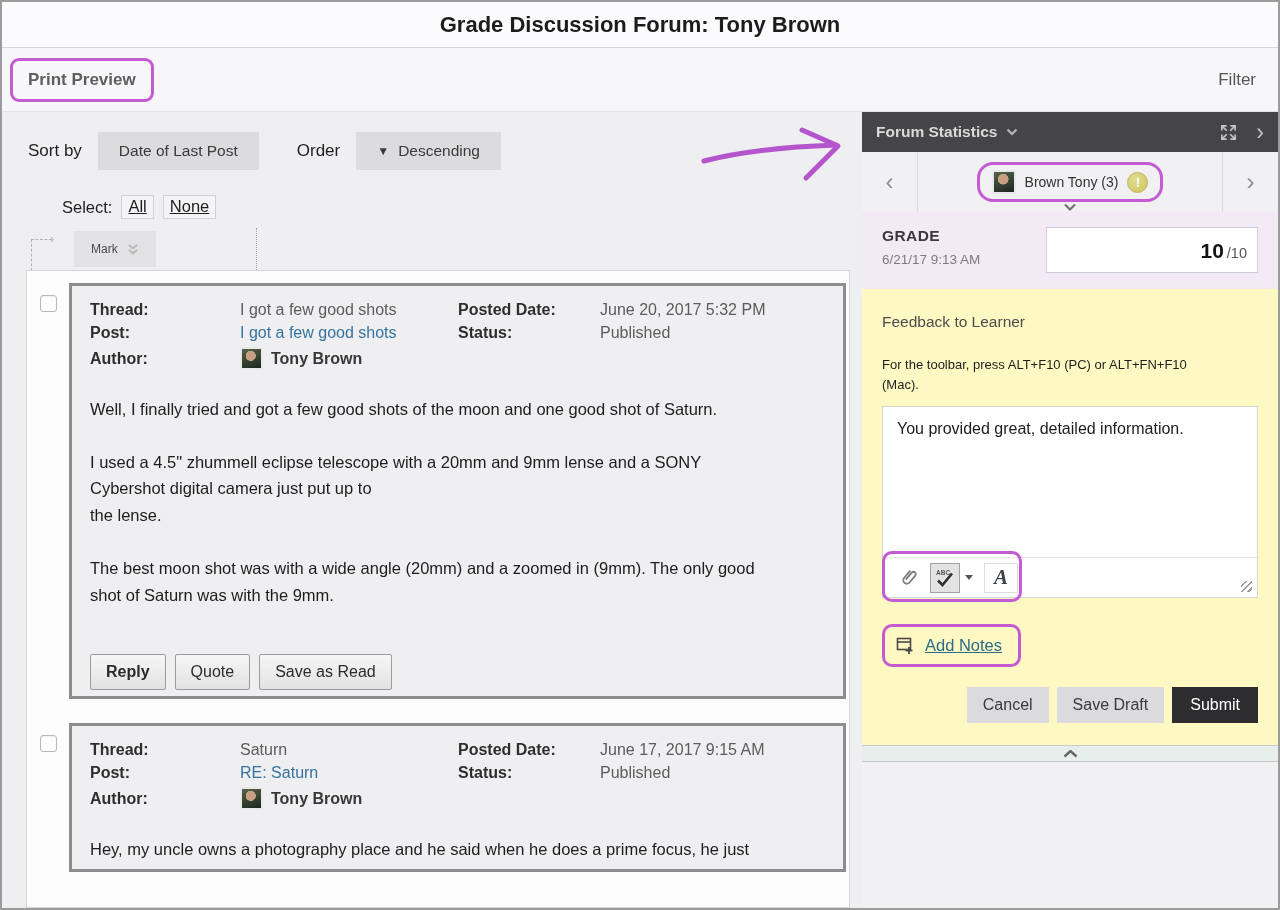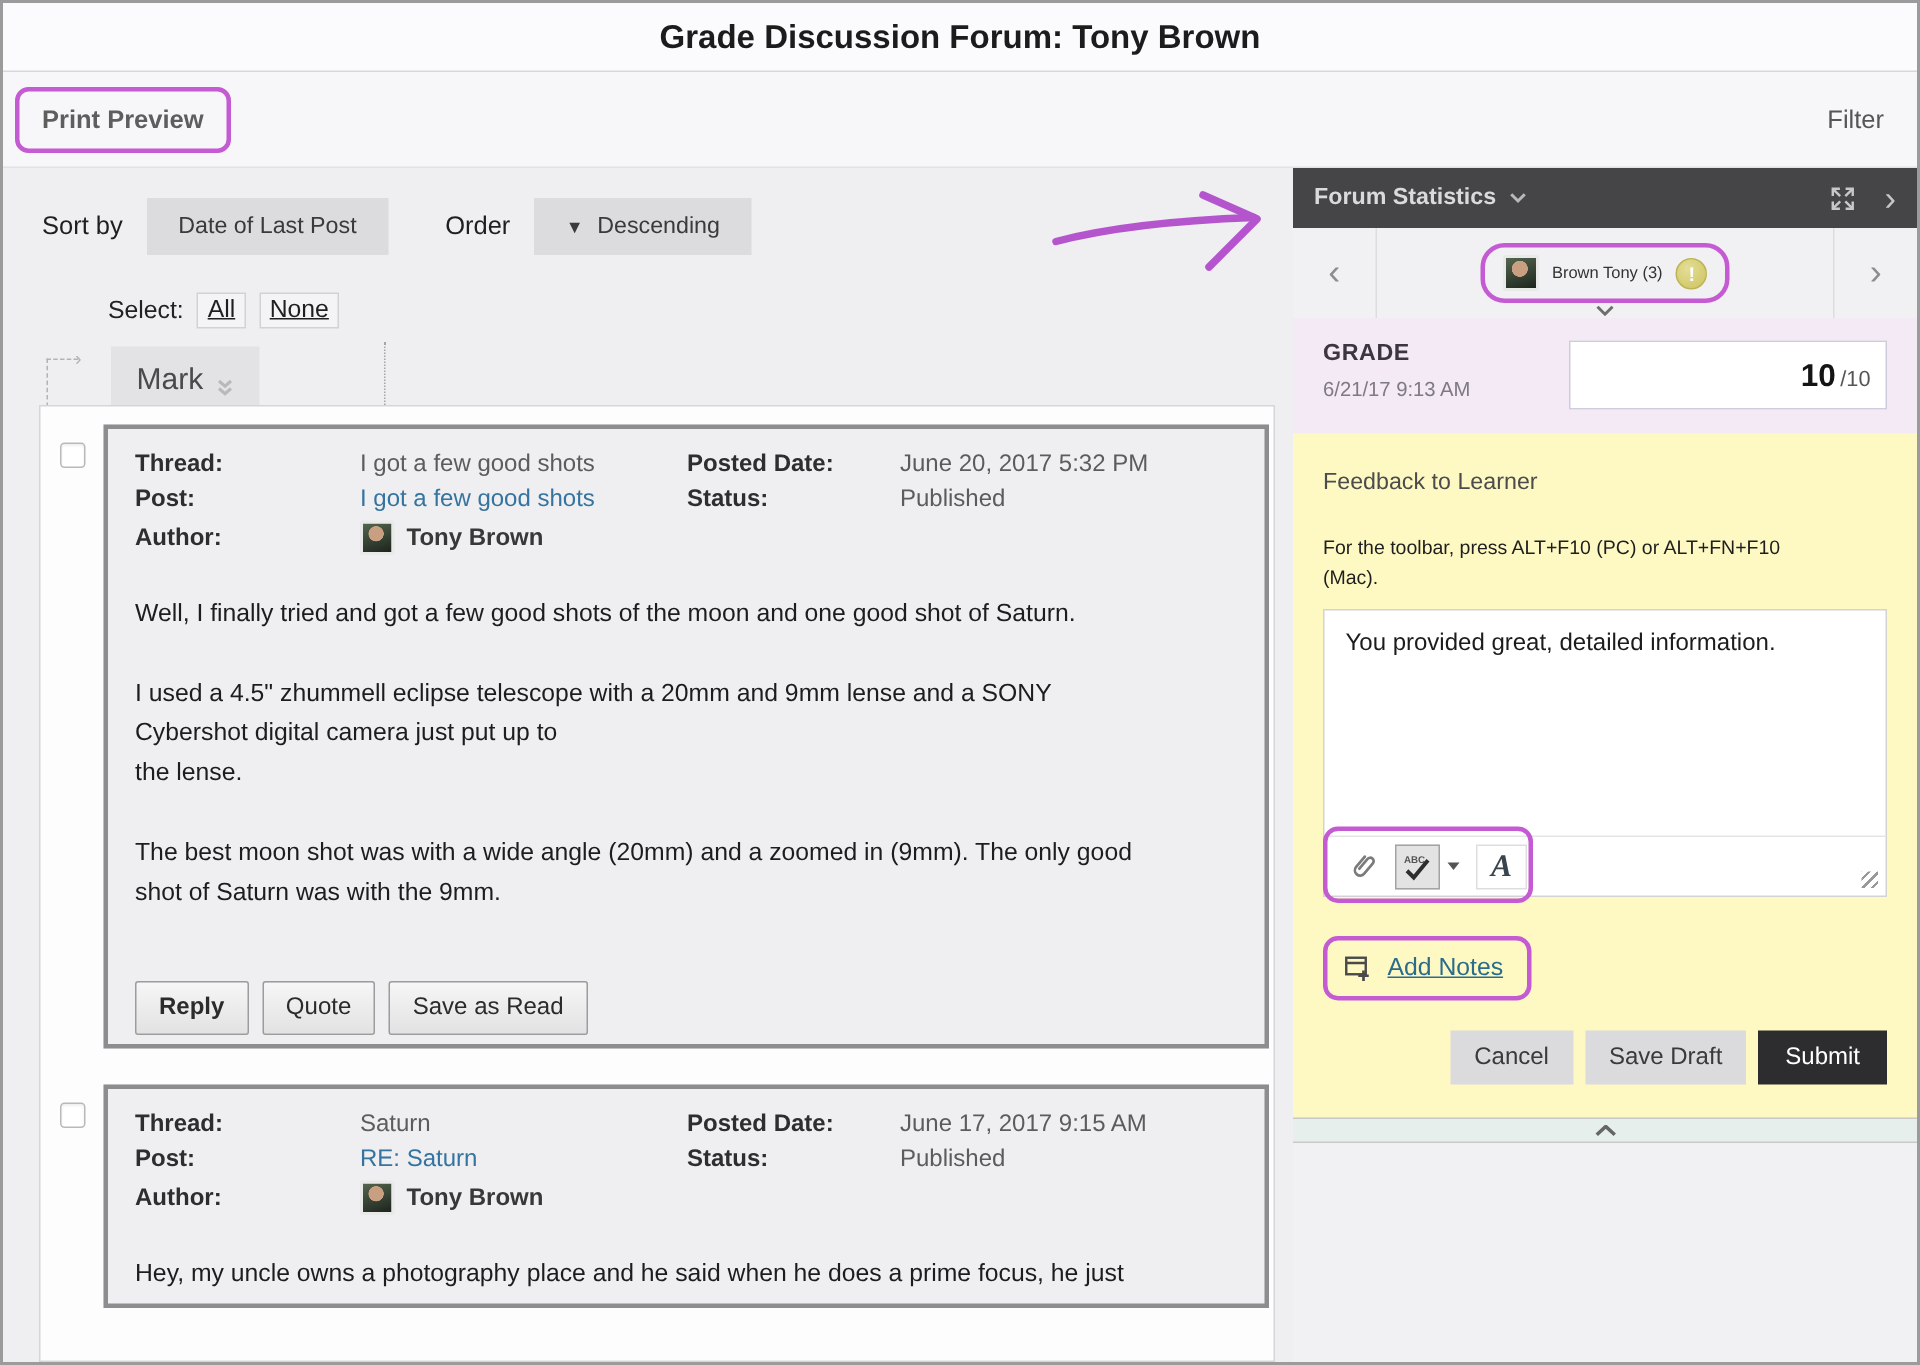--- a/index.html
+++ b/index.html
@@ -23,26 +23,26 @@
   .main{flex:1;position:relative;background:#efeef0;}
   
   .sort-row{position:absolute;top:20px;left:26px;display:flex;align-items:center;}
   .lbl{font-size:17px;color:#1f1f1f;}
   .flat-btn{background:#dcdbdd;border:none;padding:10px 21px;font-size:15.5px;color:#3a3a3a;
     font-family:inherit;cursor:pointer;display:inline-flex;align-items:center;gap:9px;}
   .sort-row .flat-btn{margin-left:16px;}
   .order-lbl{margin-left:38px;}
   .tri{font-size:12px;color:#3a3a3a;}
   
-  .select-row{position:absolute;top:83px;left:70px;display:flex;align-items:center;font-size:16.5px;}
+  .select-row{position:absolute;top:83px;left:60px;display:flex;align-items:center;font-size:16.5px;}
   .sel-link{margin-left:9px;border:1px solid #d2d1d3;background:#f4f3f5;padding:1px 6px 2px;
     text-decoration:underline;color:#1f1f1f;cursor:pointer;}
   
   .mark-row{position:absolute;top:119px;left:72px;}
-  .mark-btn{background:#e3e2e4;border:none;padding:11px 17px;font-size:20px;color:#4a4a4a;
+  .mark-btn{background:#e3e2e4;border:none;padding:11px 17px;font-size:12px;color:#4a4a4a;
     font-family:inherit;display:inline-flex;align-items:flex-end;gap:9px;cursor:pointer;}
   .dotted-div{position:absolute;left:254px;top:116px;height:50px;border-left:1px dotted #a5a5a5;}
   .branch-v{position:absolute;left:29px;top:127px;height:42px;border-left:1px dashed #b3b3b3;}
   .branch-h{position:absolute;left:29px;top:127px;width:21px;border-top:1px dashed #b3b3b3;}
   .branch-head{position:absolute;left:48px;top:119px;color:#b3b3b3;font-size:13px;}
   
   .draw-arrow{position:absolute;top:6px;left:696px;pointer-events:none;}
   
   .posts{position:absolute;top:158px;left:24px;bottom:0;width:824px;background:#fdfdfd;
     border:1px solid #d6d5d7;overflow:hidden;padding-top:12px;}
@@ -71,21 +71,21 @@
   .p-header .spacer{flex:1;}
   .p-header .chev{font-size:23px;color:#c6c6c6;margin-left:18px;cursor:pointer;line-height:1;}
   .p-nav{height:60px;background:#f1f0f2;display:flex;position:relative;flex-shrink:0;}
   .p-nav .side{width:56px;display:flex;align-items:center;justify-content:center;
     font-size:24px;color:#8d8d8d;cursor:pointer;}
   .p-nav .side.l{border-right:1px solid #dddce0;}
   .p-nav .side.r{border-left:1px solid #dddce0;}
   .p-nav .mid{flex:1;display:flex;align-items:center;justify-content:center;position:relative;}
   .student-pill{display:flex;align-items:center;gap:9px;border:3px solid #c45bd2;border-radius:16px;
     padding:5px 12px;cursor:pointer;background:transparent;}
-  .student-pill .name{font-size:11px;color:#333;}
+  .student-pill .name{font-size:14px;color:#333;}
   .warn{width:21px;height:21px;border-radius:50%;border:1px solid #bdb455;
     background:radial-gradient(circle at 38% 32%,#e4dd96,#cdc45e);color:#fff;font-weight:bold;
     font-size:13px;display:flex;align-items:center;justify-content:center;}
   .mid-caret{position:absolute;left:50%;bottom:1px;transform:translateX(-50%);}
   .p-grade{background:#f4eaf6;padding:15px 20px 16px;display:flex;justify-content:space-between;flex-shrink:0;}
   .g-label{font-size:15.5px;font-weight:bold;color:#3b3640;letter-spacing:.4px;}
   .g-date{font-size:13.5px;color:#7d7a81;margin-top:7px;}
   .g-input{width:212px;height:46px;background:#fff;border:1px solid #cfccdb;display:flex;
     align-items:baseline;justify-content:flex-end;padding:11px 10px 0;cursor:text;}
   .g-score{font-size:21px;font-weight:bold;color:#141414;}

